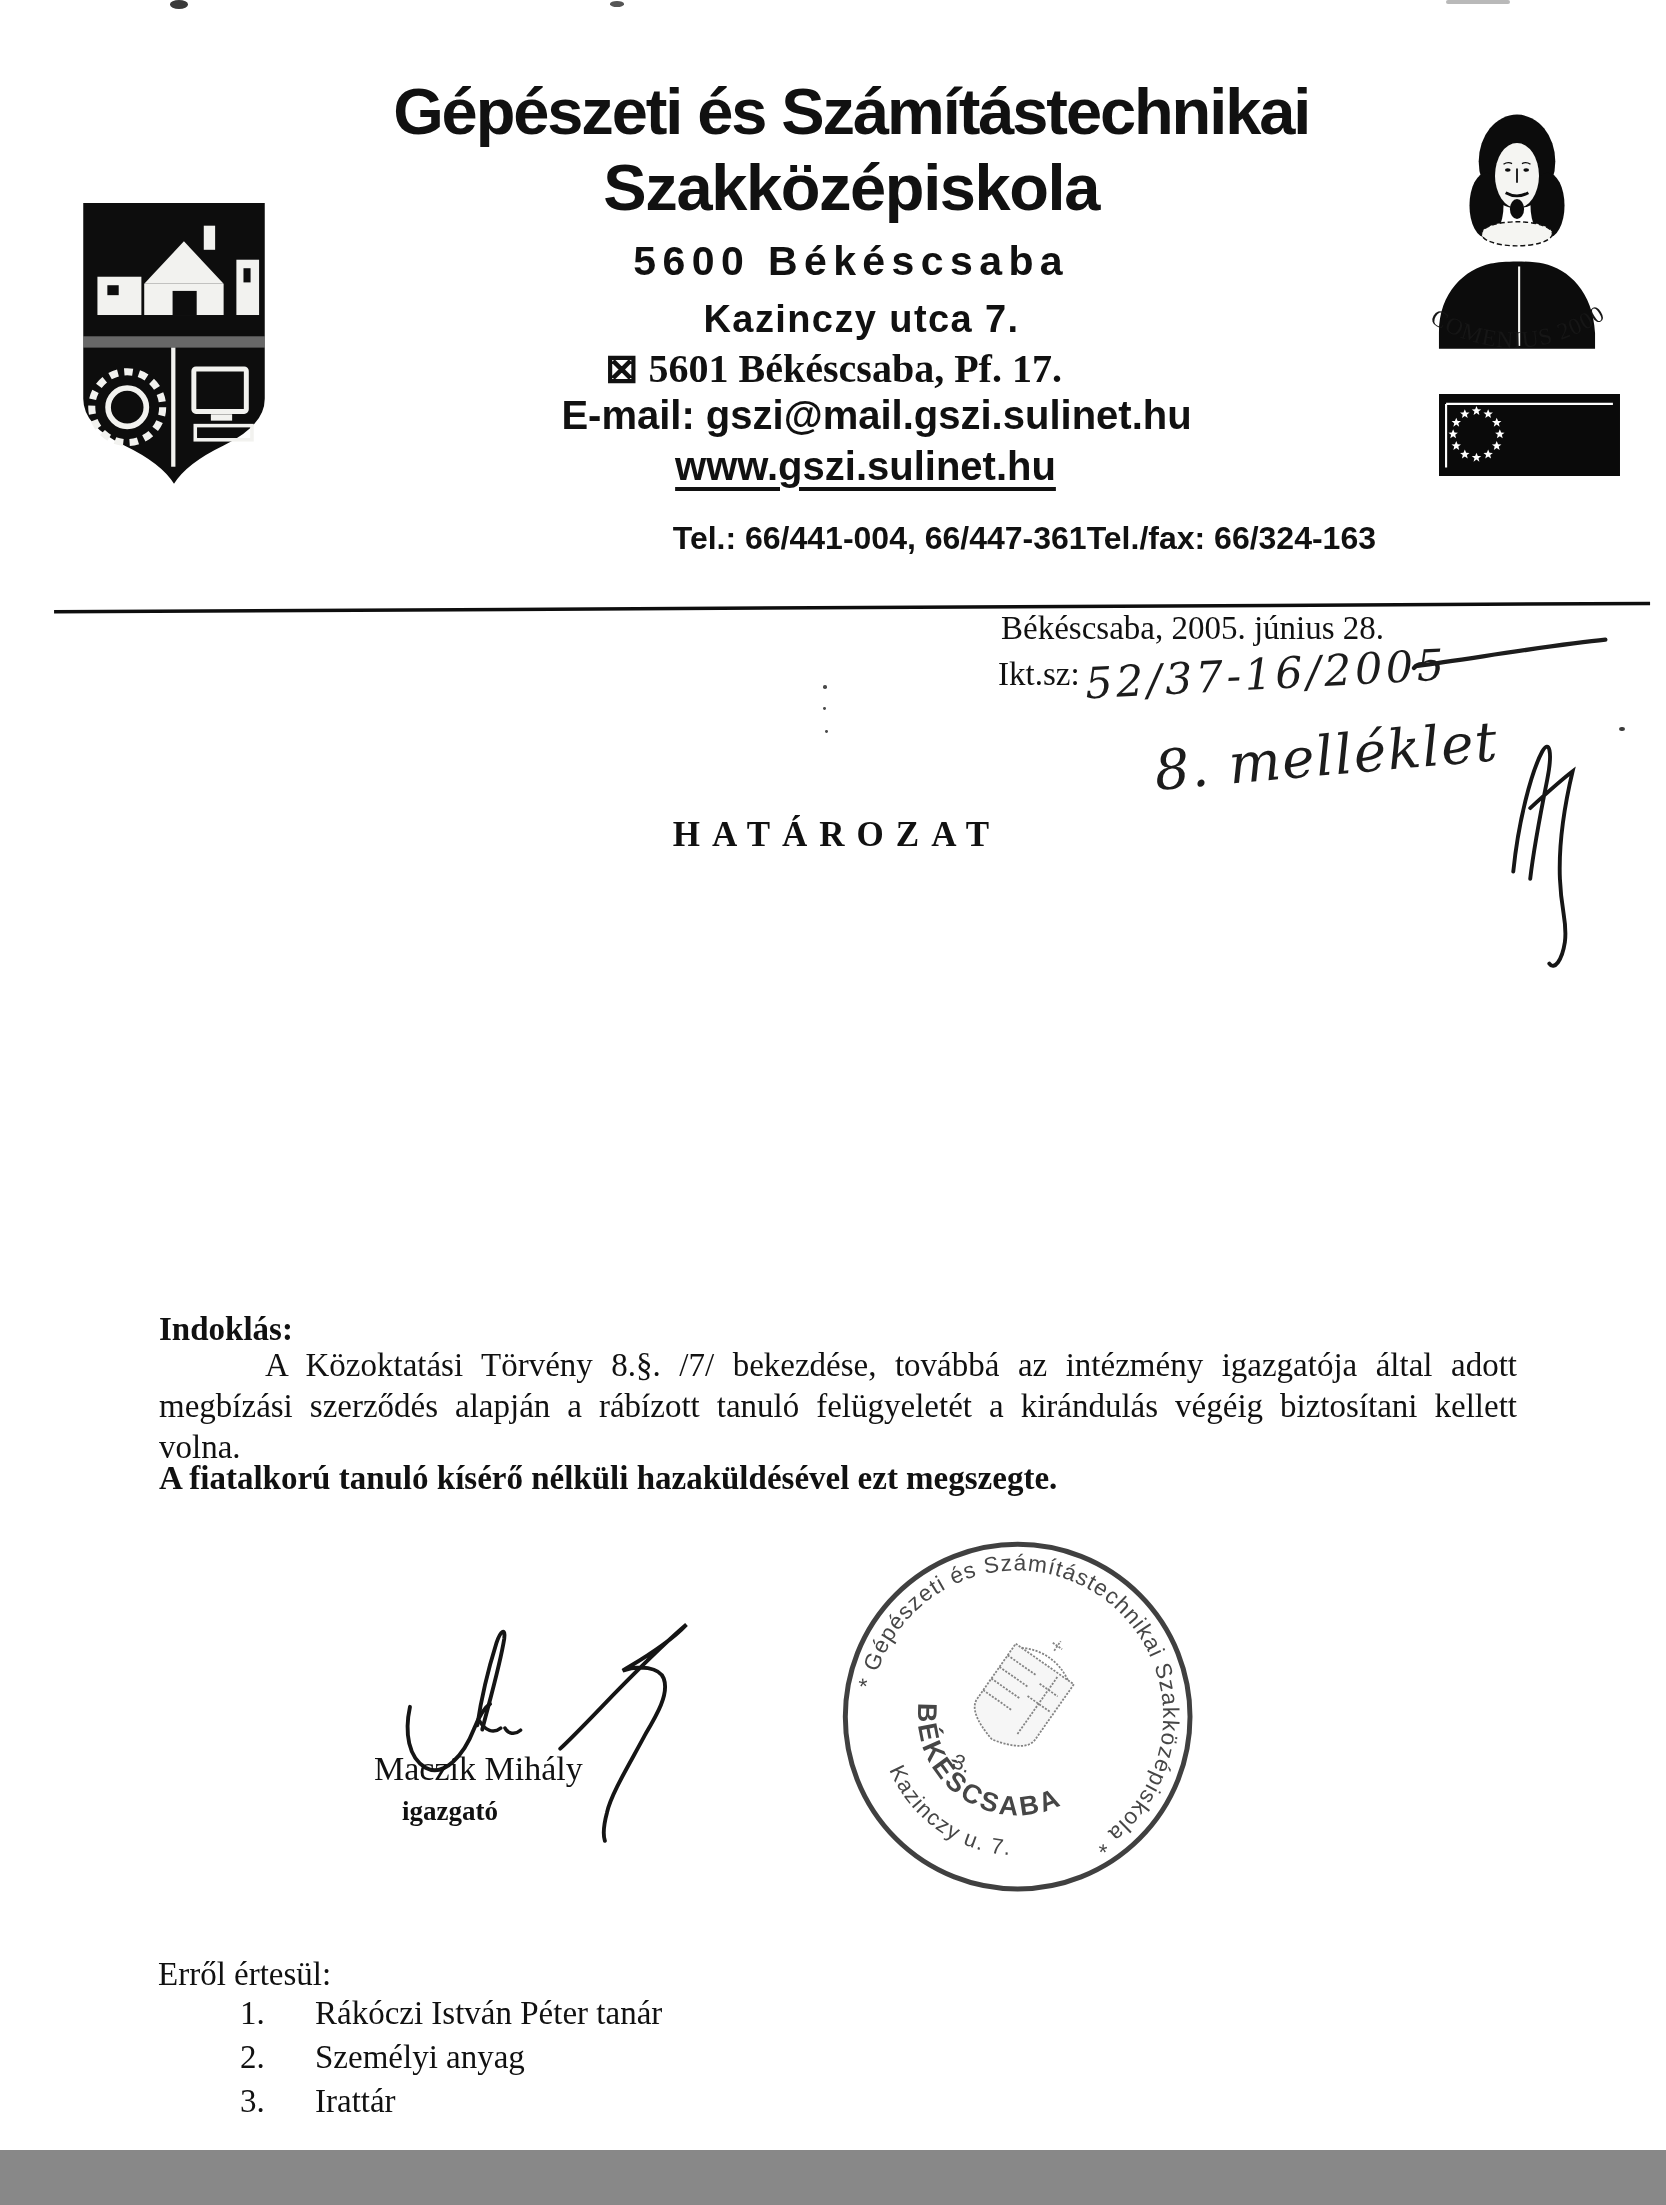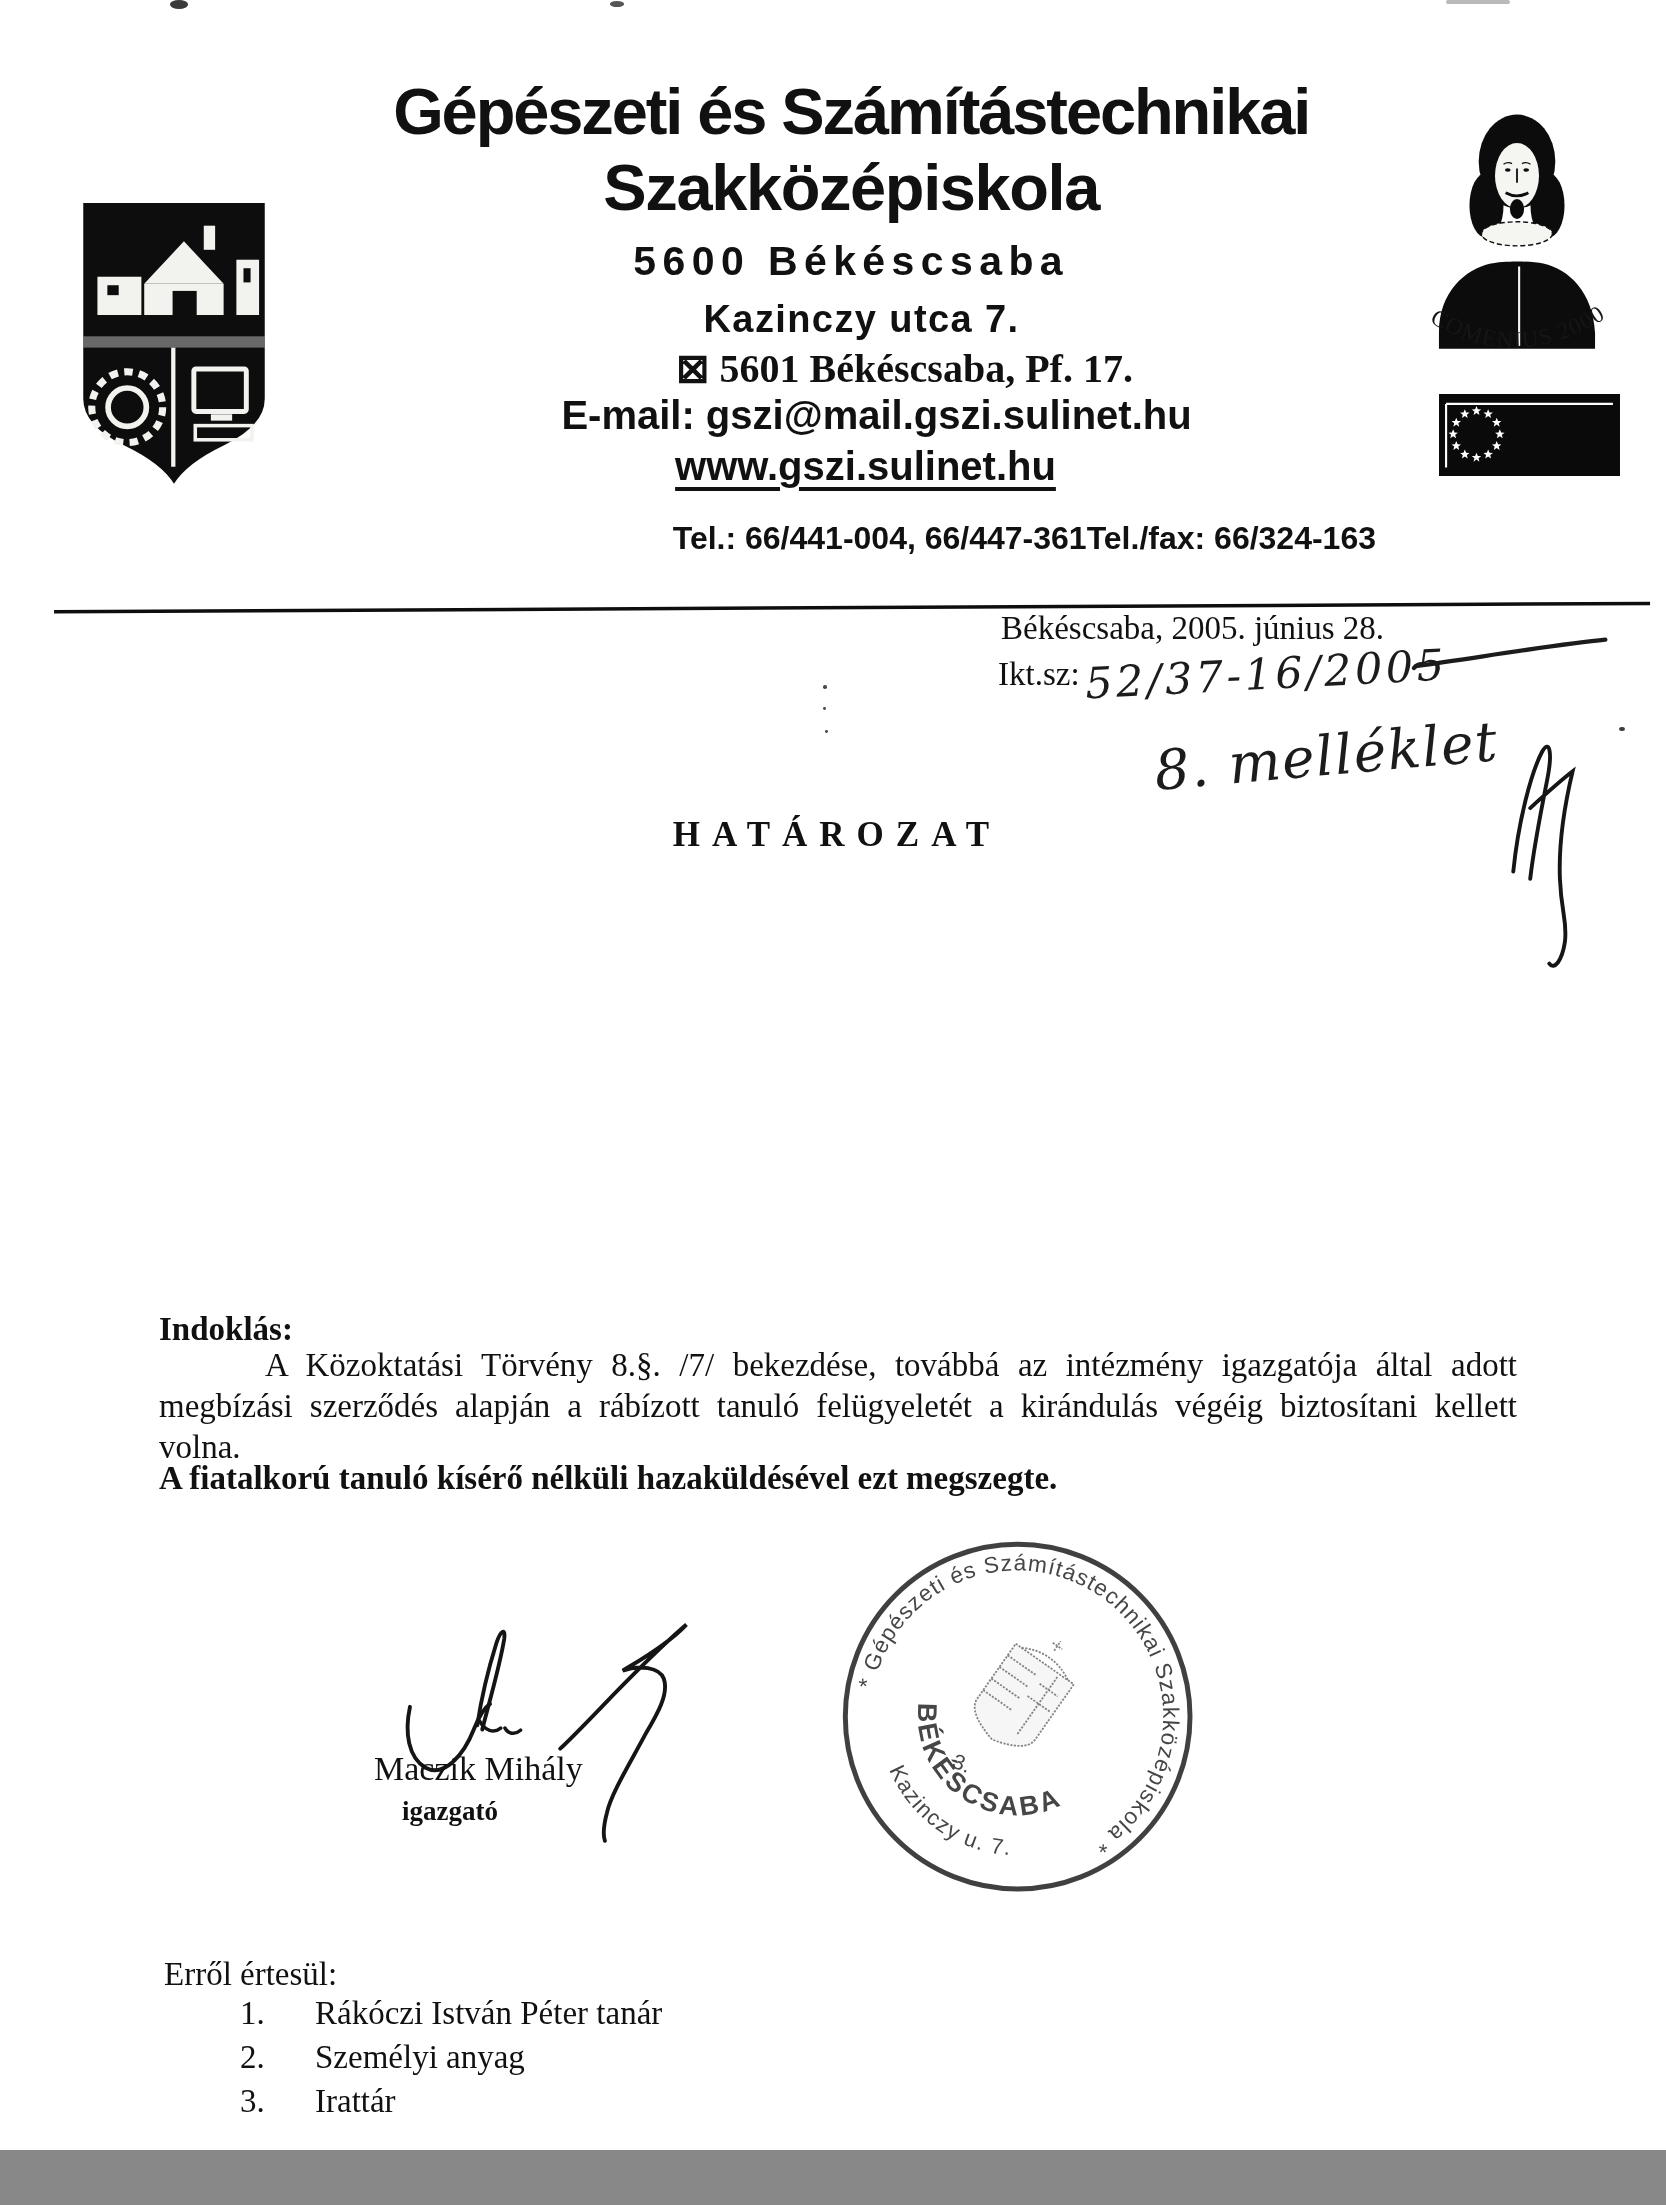--- a/index.html
+++ b/index.html
@@ -7,21 +7,21 @@
         font-family:"Liberation Serif",serif;color:#111;}
   .abs{position:absolute;}
   .ctr{left:50%;transform:translateX(-50%);white-space:nowrap;}
   .sans{font-family:"Liberation Sans",sans-serif;}
   .b{font-weight:bold;}
   
   .school-l1{top:74px;font-size:65px;letter-spacing:-2.1px;margin-left:17.7px;}
   .school-l2{top:150px;font-size:65px;letter-spacing:-1.4px;margin-left:17.7px;}
   .city-line{top:238px;font-size:41px;letter-spacing:6.4px;margin-left:17.7px;}
   .street-line{top:298px;font-size:38px;letter-spacing:1.4px;margin-left:28px;}
-  .postal-line{top:345px;font-size:40px;margin-left:71px;}
+  .postal-line{top:345px;font-size:40px;}
   .email-line{top:393px;font-size:40px;margin-left:43px;}
   .www-line{top:444px;font-size:40px;margin-left:32px;text-decoration:underline;text-decoration-thickness:3.5px;text-underline-offset:7px;}
   .tel-row{left:347px;top:520px;width:1029px;display:flex;justify-content:flex-end;font-size:32px;}
   
   .date-line{left:1001px;top:610px;font-size:33px;}
   .ikt-row{left:998px;top:649px;font-size:33px;white-space:nowrap;}
   .hand{font-family:"DejaVu Serif",serif;font-style:italic;color:#1c1c1c;}
   .ref-hand{display:inline-block;font-size:43px;letter-spacing:3.5px;transform:rotate(-3deg);vertical-align:-4.3px;margin-left:5.7px;}
   .note-hand{left:1154px;top:724px;font-size:55px;letter-spacing:1.4px;transform:rotate(-5deg);}
   
@@ -29,21 +29,21 @@
   .para{left:159px;width:1358px;font-size:33px;line-height:43px;text-align:justify;word-spacing:6.4px;}
   .p1{top:957px;text-indent:106px;}
   .p2{top:1107px;text-indent:106px;line-height:41px;}
   .heading{left:159px;top:1311px;font-size:33px;font-weight:bold;}
   .p3{top:1345px;text-indent:106px;line-height:41px;}
   .p4{left:159px;top:1460px;font-size:33px;font-weight:bold;}
   
   .sig-name{left:374px;top:1750px;font-size:34px;}
   .sig-role{left:402px;top:1796px;font-size:27px;font-weight:bold;}
   
-  .dist-head{left:164px;top:1956px;font-size:33px;}
+  .dist-head{left:158px;top:1956px;font-size:33px;}
   .dist-num{position:absolute;left:240px;font-size:33px;}
   .dist-text{position:absolute;left:315px;font-size:33px;}
   .r1{top:1995px;} .r2{top:2039px;} .r3{top:2083px;}
   
   .spk{position:absolute;background:#3a3a3a;border-radius:50%;}
   svg{display:block;}
 </style>
 </head>
 <body>
 

